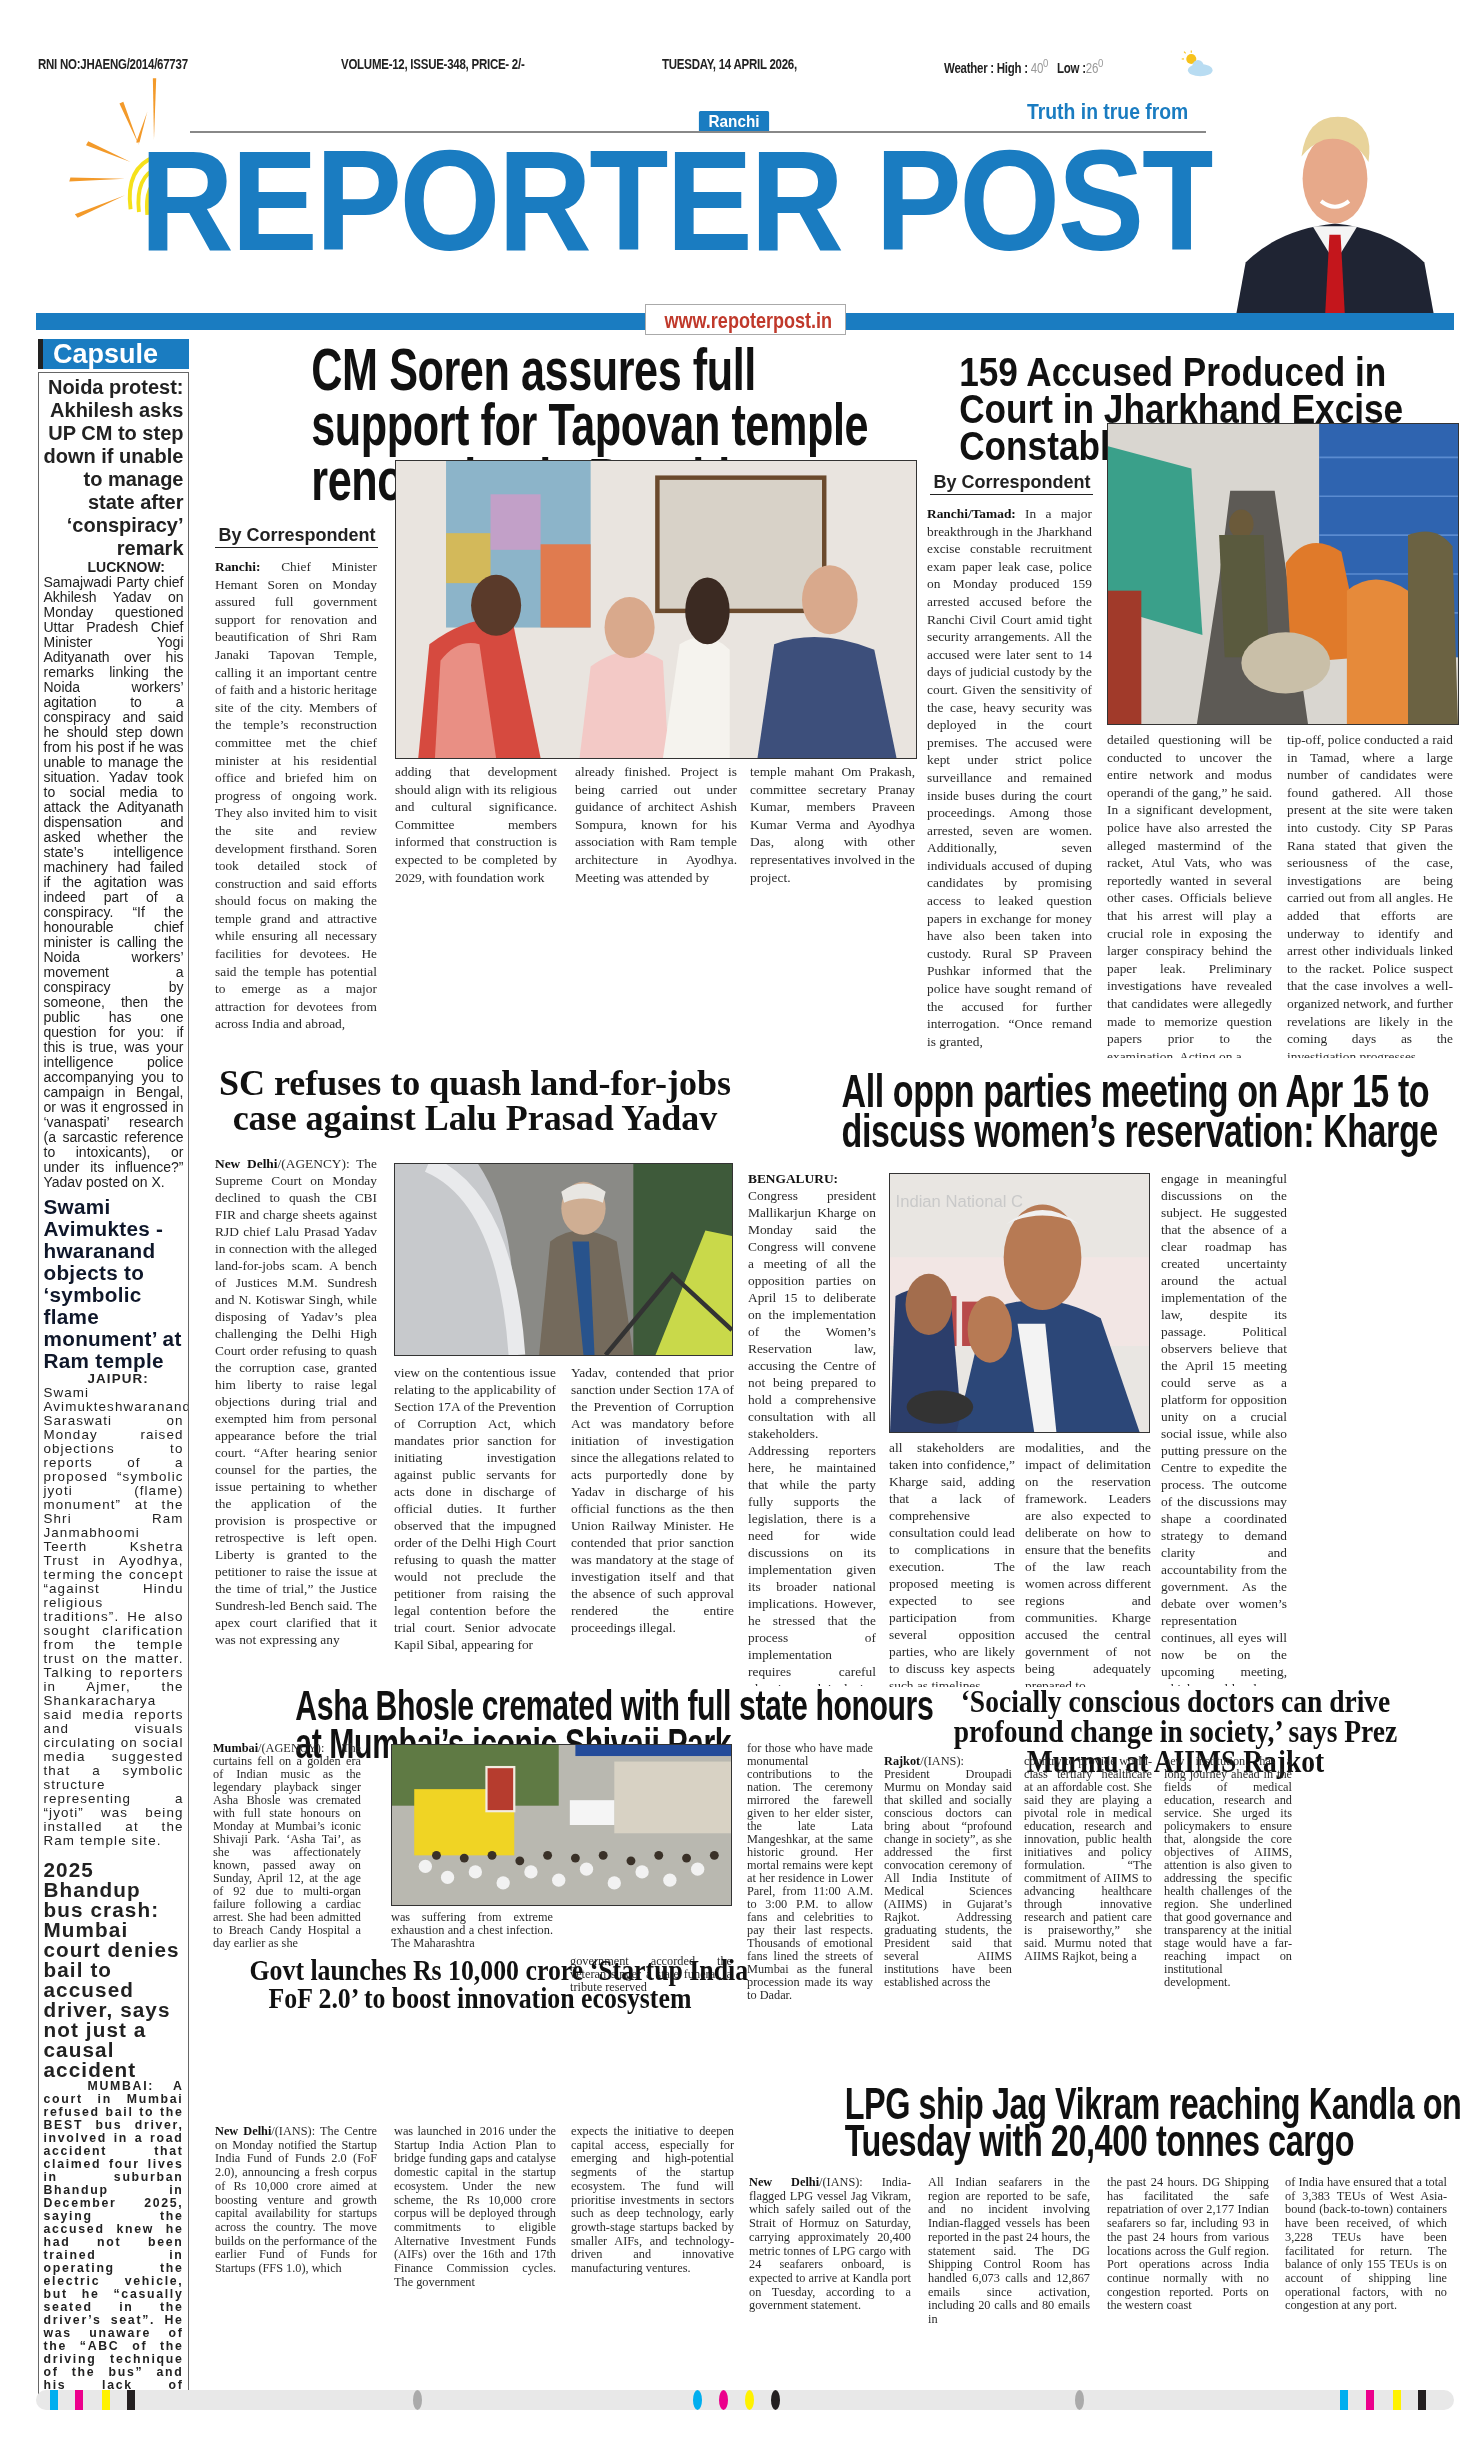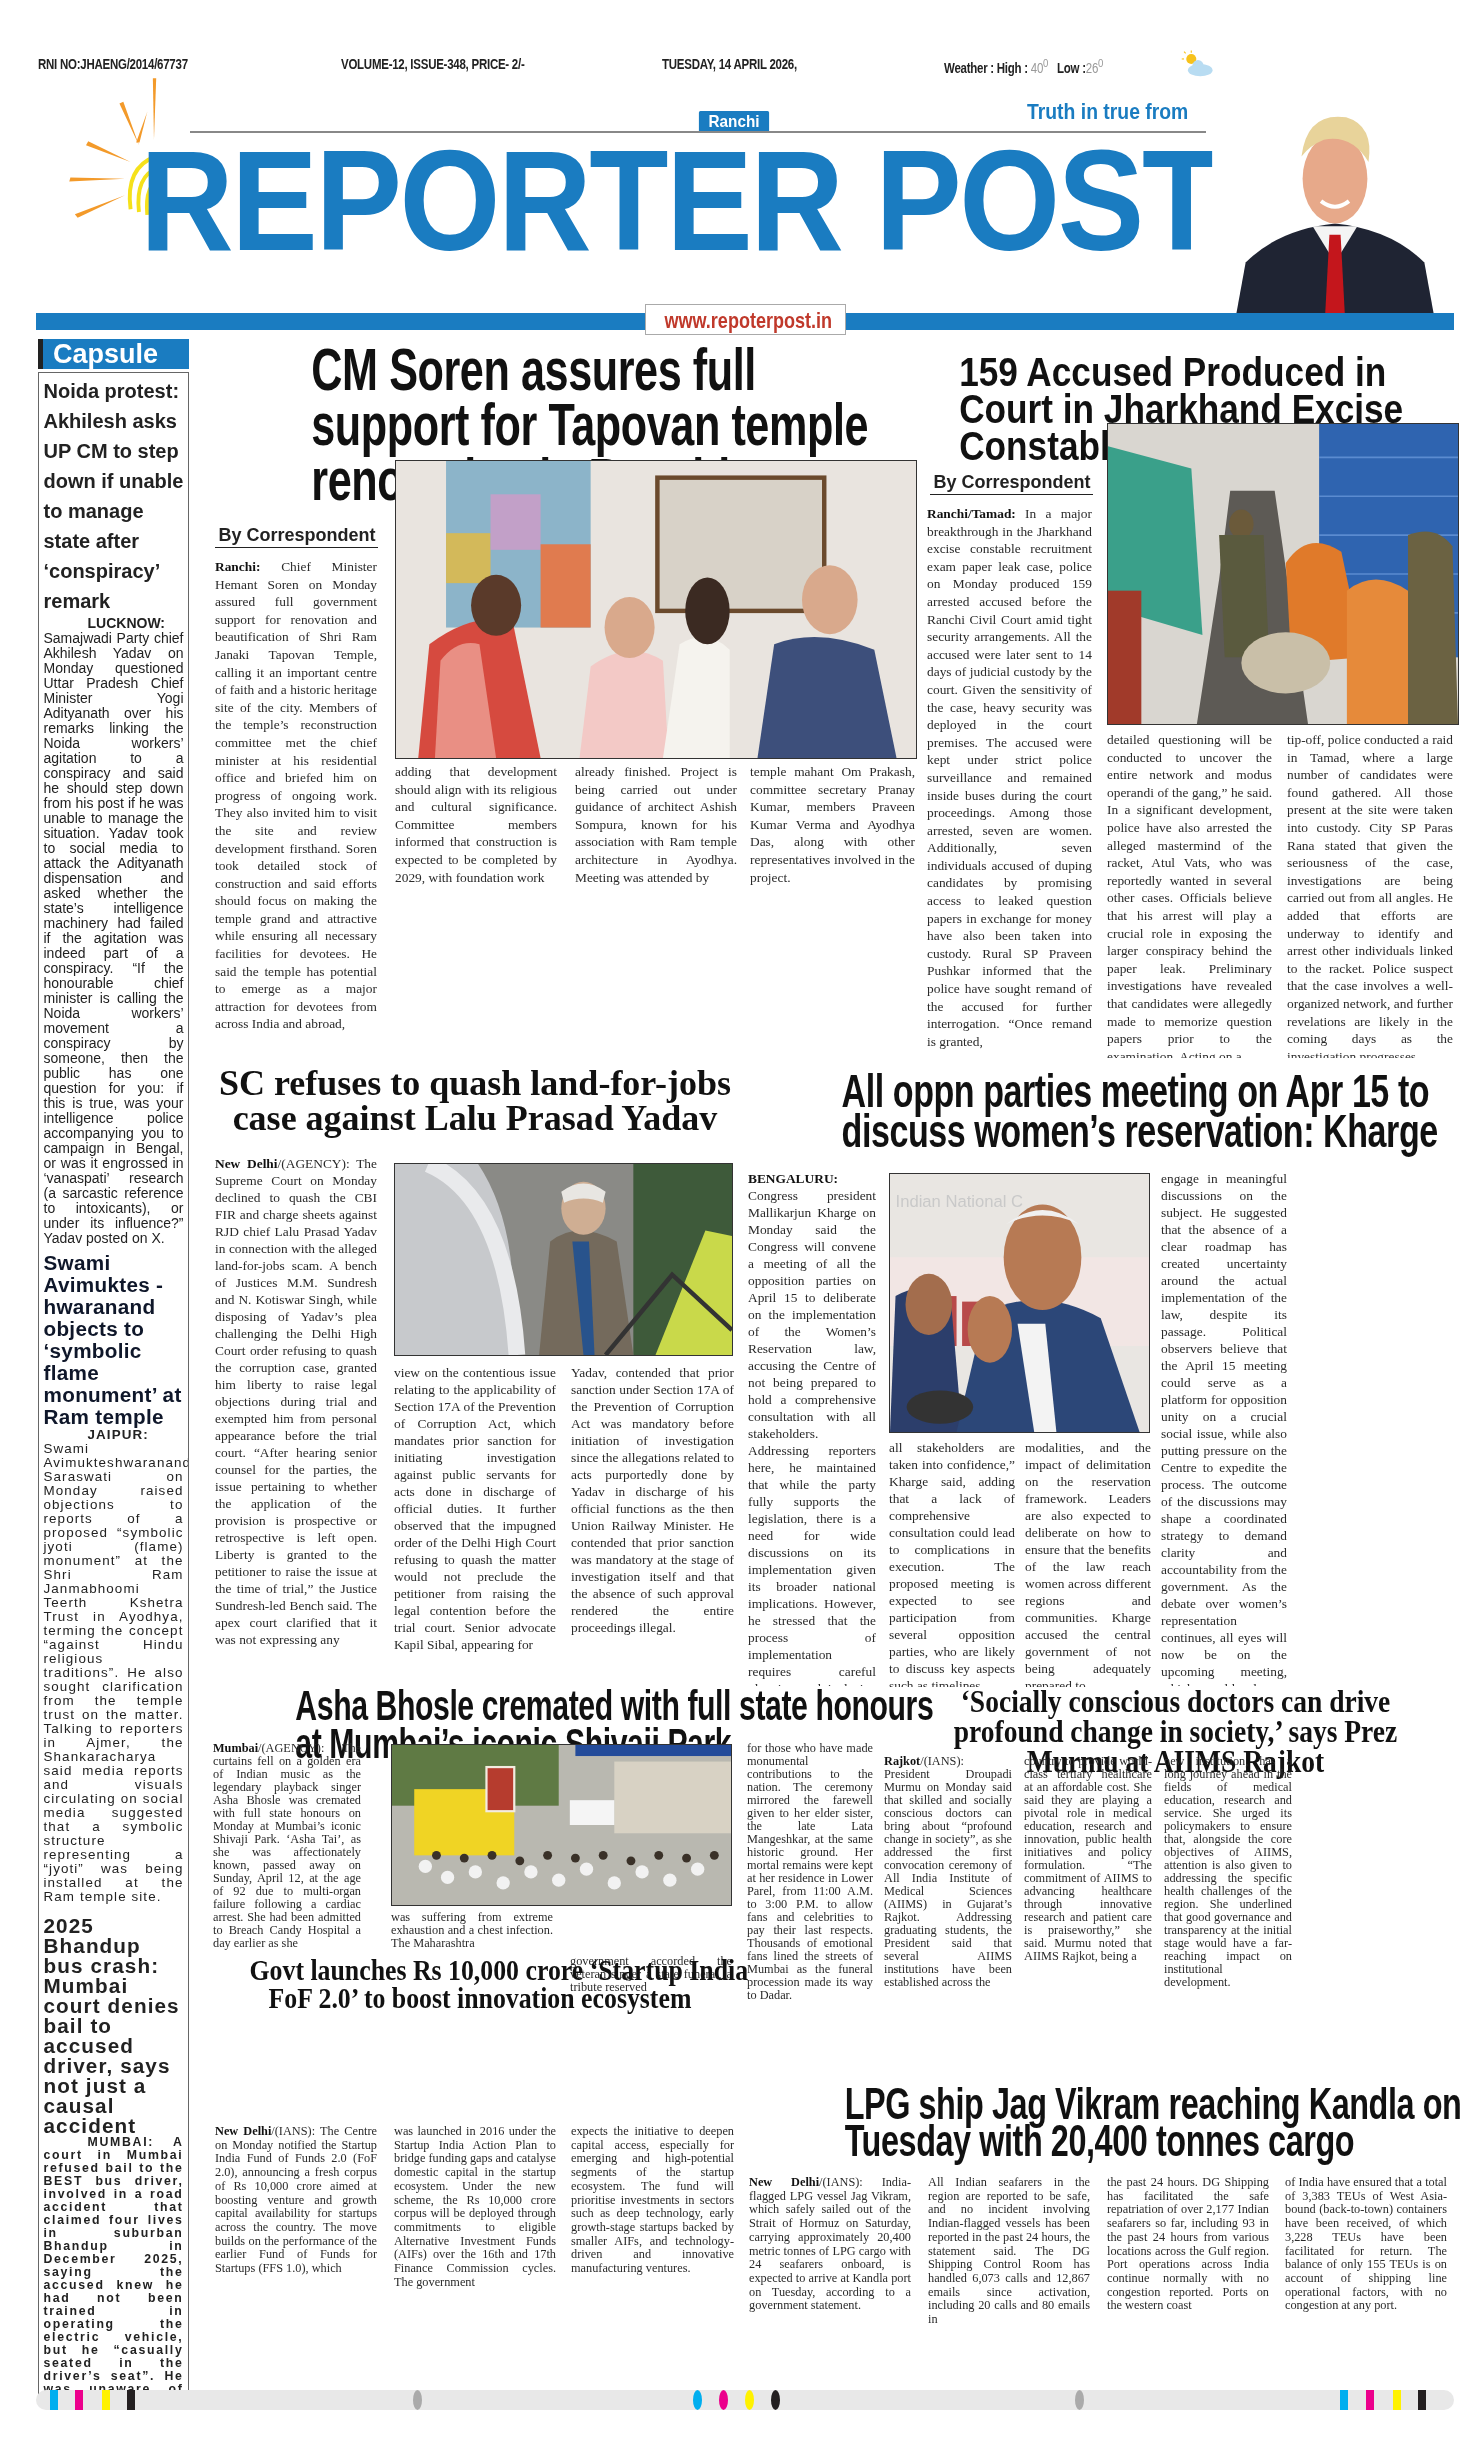--- a/index.html
+++ b/index.html
@@ -20,21 +20,21 @@
   .tagline { position: absolute; left: 1027px; top: 99px; font-family: "Liberation Sans", sans-serif; font-weight: bold; font-size: 22px; color: #1a7cc1; transform: scaleX(0.88); transform-origin: left; white-space: nowrap; }
   .brand { position: absolute; left: 140px; top: 126px; font-family: "Liberation Sans", sans-serif; font-weight: bold; font-size: 184px; line-height: 190px; color: #1a7cc1; letter-spacing: -3.4px; transform: scale(0.705, 0.78); transform-origin: left top; white-space: nowrap; }
   .portrait { position: absolute; left: 1212px; top: 95px; width: 246px; height: 229px; overflow: hidden; }
   .blue-band { position: absolute; left: 36px; top: 313px; width: 1418px; height: 17px; background: #1a7cc1; }
   .url-box { position: absolute; left: 645px; top: 304px; width: 201px; height: 31px; background: #fff; border: 0.6px solid #aaa; color: #c0392b; font-family: "Liberation Sans", sans-serif; font-weight: bold; font-size: 22px; text-align: center; line-height: 31px; }
   .url-box span { display: inline-block; transform: scaleX(0.82); }
 
   
   .capsule-head { position: absolute; left: 38px; top: 339px; width: 151px; height: 30px; background: #1a7cc1; border-left: 5.6px solid #222; color: #fff; font-family: "Liberation Sans", sans-serif; font-weight: bold; font-size: 27px; line-height: 30px; padding-left: 10px; }
   .capsule-box { position: absolute; left: 38px; top: 372px; width: 151px; height: 2028px; border: 1.1px solid #666; border-right-width: 1.7px; padding: 3.4px 4.5px 0 4.5px; overflow: hidden; }
-  .cap-h1 { font-family: "Liberation Sans", sans-serif; font-weight: bold; font-size: 20px; line-height: 30px; color: #222; }
+  .cap-h1 { font-family: "Liberation Sans", sans-serif; font-weight: bold; font-size: 20px; line-height: 23px; color: #222; text-align: right; }
   .cap-body { font-family: "Liberation Sans", sans-serif; font-size: 14px; line-height: 15px; text-align: justify; color: #222; margin-bottom: 4.5px; }
   .cap-body b { font-weight: bold; padding-left: 44px; }
   .cap-h2 { font-family: "Liberation Sans", sans-serif; font-weight: 900; font-size: 20.7px; line-height: 22px; letter-spacing: 0.3px; color: #0f172a; margin-top: 5.6px; }
   .cap-body.wide { letter-spacing: 1.1px; font-size: 13.4px; line-height: 14px; }
   .cap-h3 { font-family: "Liberation Sans", sans-serif; font-weight: 900; font-size: 20.7px; line-height: 20px; letter-spacing: 1.1px; color: #222; margin-top: 12px; }
   .cap-body.xwide { letter-spacing: 1.7px; font-size: 12.3px; line-height: 13px; font-weight: bold; }
 
   
   .headline-cond { position: absolute; font-family: "Liberation Sans", sans-serif; font-weight: bold; color: #111; letter-spacing: -0.6px; white-space: nowrap; }
   .headline-cond .ln { display: block; transform-origin: center; }

